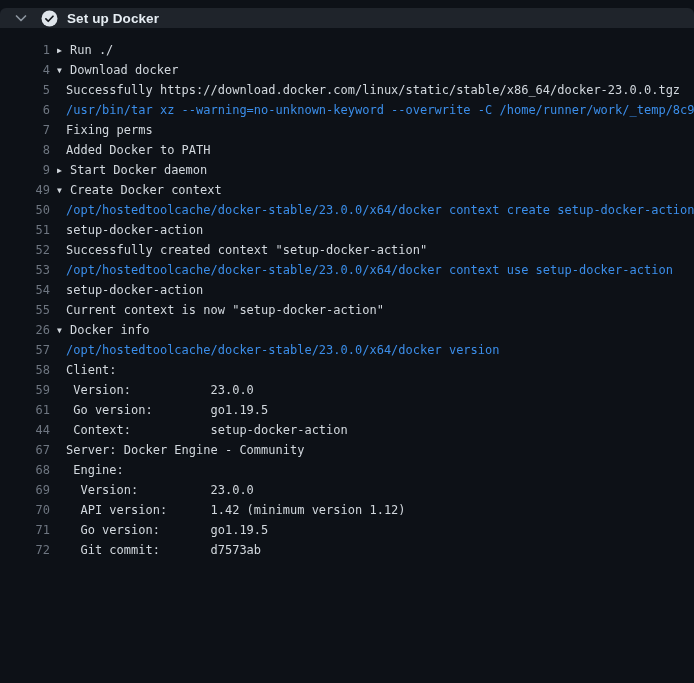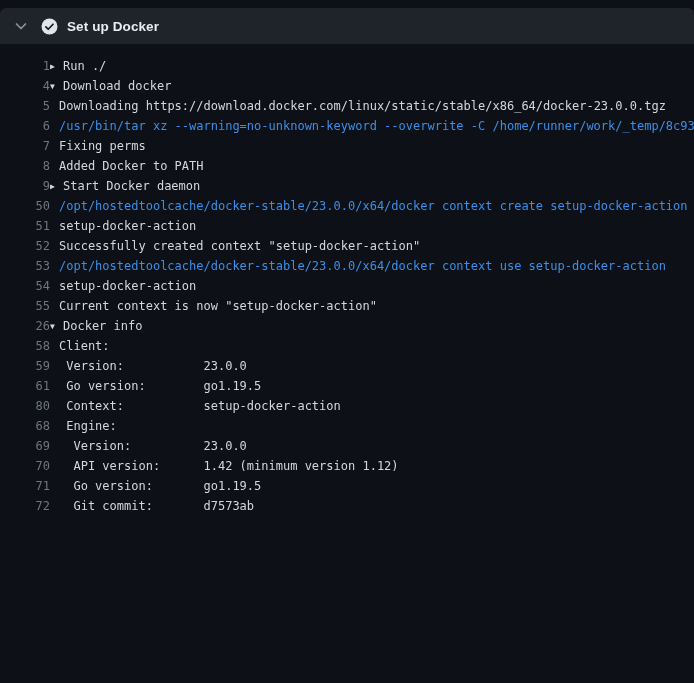--- a/index.html
+++ b/index.html
@@ -5,21 +5,21 @@
   html, body { margin: 0; padding: 0; }
   body {
     width: 694px;
     height: 683px;
     overflow: hidden;
     background: #0d1117;
     font-family: "DejaVu Sans Mono", monospace;
   }
   .step-header {
     margin-top: 8px;
-    height: 36px;
+    height: 20px;
     background: #1f242b;
     border-radius: 6px 6px 0 0;
     display: flex;
     align-items: center;
     padding: 0 13px;
     cursor: pointer;
   }
   .hdr-chevron {
     display: flex;
     align-items: center;
@@ -49,21 +49,21 @@
     white-space: pre;
   }
   .ln {
     width: 50px;
     flex: none;
     text-align: right;
     color: #6e7681;
     cursor: pointer;
   }
   .content {
-    margin-left: 0;
+    margin-left: 7px;
     flex: 1;
     overflow: hidden;
     color: #d2d8de;
   }
   .content.indent { padding-left: 9px; }
   .cmd { color: #3b8eea; }
   .arrow {
     display: inline-block;
     width: 13px;
     font-size: 8px;
@@ -87,34 +87,37 @@
       <circle cx="8" cy="8" r="7.5" fill="#dfe5eb"></circle>
       <path d="M4.6 8.4l2.2 2.2 4.5-4.7" fill="none" stroke="#14181d" stroke-width="1.6" stroke-linecap="round" stroke-linejoin="round"></path>
     </svg>
   </span>
   <span class="title">Set up Docker</span>
 </div>
 
 <div class="log">
     <div class="row group"><span class="ln">1</span><span class="content"><span class="arrow">▶</span><span>Run ./</span></span></div>
     <div class="row group"><span class="ln">4</span><span class="content"><span class="arrow">▼</span><span>Download docker</span></span></div>
-    <div class="row"><span class="ln">5</span><span class="content indent"><span>Downloading </span><a class="loglink">https://download.docker.com/linux/static/stable/x86_64/docker-23.0.0.tgz</a></span></div>
+    <div class="row"><span class="ln">5</span><span class="content indent"><span>Successfully </span><a class="loglink">https://download.docker.com/linux/static/stable/x86_64/docker-23.0.0.tgz</a></span></div>
     <div class="row"><span class="ln">6</span><span class="content cmd indent">/usr/bin/tar xz --warning=no-unknown-keyword --overwrite -C /home/runner/work/_temp/8c93</span></div>
     <div class="row"><span class="ln">7</span><span class="content indent">Fixing perms</span></div>
     <div class="row"><span class="ln">8</span><span class="content indent">Added Docker to PATH</span></div>
     <div class="row group"><span class="ln">9</span><span class="content"><span class="arrow">▶</span><span>Start Docker daemon</span></span></div>
+    <div class="row group"><span class="ln">49</span><span class="content"><span class="arrow">▼</span><span>Create Docker context</span></span></div>
     <div class="row"><span class="ln">50</span><span class="content cmd indent">/opt/hostedtoolcache/docker-stable/23.0.0/x64/docker context create setup-docker-action</span></div>
     <div class="row"><span class="ln">51</span><span class="content indent">setup-docker-action</span></div>
     <div class="row"><span class="ln">52</span><span class="content indent">Successfully created context "setup-docker-action"</span></div>
     <div class="row"><span class="ln">53</span><span class="content cmd indent">/opt/hostedtoolcache/docker-stable/23.0.0/x64/docker context use setup-docker-action</span></div>
     <div class="row"><span class="ln">54</span><span class="content indent">setup-docker-action</span></div>
     <div class="row"><span class="ln">55</span><span class="content indent">Current context is now "setup-docker-action"</span></div>
     <div class="row group"><span class="ln">26</span><span class="content"><span class="arrow">▼</span><span>Docker info</span></span></div>
+    <div class="row"><span class="ln">57</span><span class="content cmd indent">/opt/hostedtoolcache/docker-stable/23.0.0/x64/docker version</span></div>
     <div class="row"><span class="ln">58</span><span class="content indent">Client:</span></div>
     <div class="row"><span class="ln">59</span><span class="content indent"> Version:           23.0.0</span></div>
     <div class="row"><span class="ln">61</span><span class="content indent"> Go version:        go1.19.5</span></div>
-    <div class="row"><span class="ln">80</span><span class="content indent"> Context:           setup-docker-action</span></div>
+    <div class="row"><span class="ln">44</span><span class="content indent"> Context:           setup-docker-action</span></div>
+    <div class="row"><span class="ln">67</span><span class="content indent">Server: Docker Engine - Community</span></div>
     <div class="row"><span class="ln">68</span><span class="content indent"> Engine:</span></div>
     <div class="row"><span class="ln">69</span><span class="content indent">  Version:          23.0.0</span></div>
     <div class="row"><span class="ln">70</span><span class="content indent">  API version:      1.42 (minimum version 1.12)</span></div>
     <div class="row"><span class="ln">71</span><span class="content indent">  Go version:       go1.19.5</span></div>
     <div class="row"><span class="ln">72</span><span class="content indent">  Git commit:       d7573ab</span></div>
   </div>
 
 </body></html>

